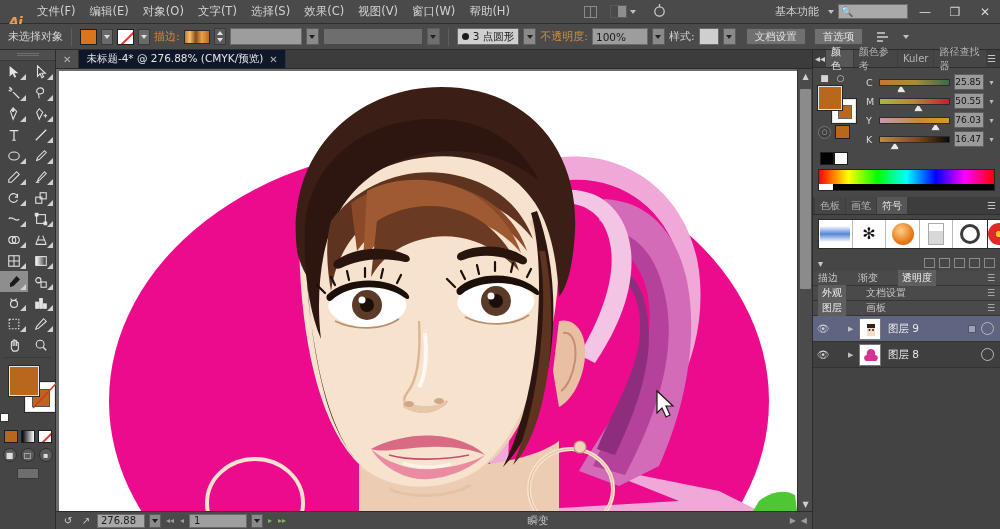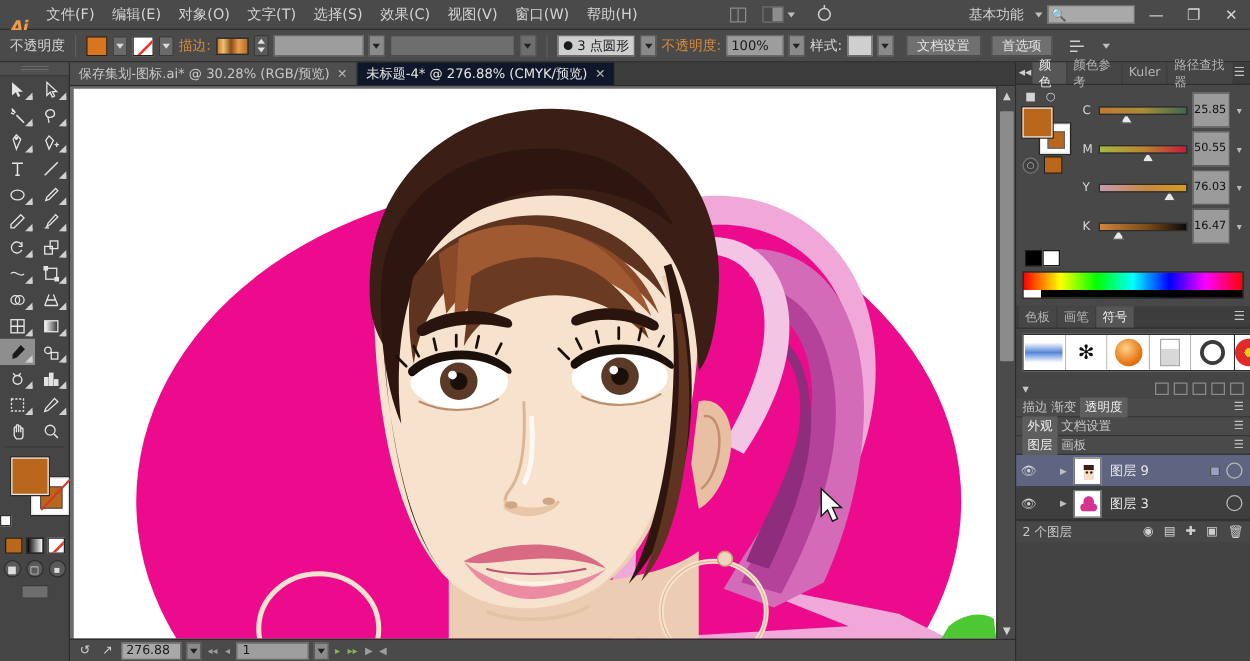--- a/index.html
+++ b/index.html
@@ -224,21 +224,21 @@
   .srow{display:flex;align-items:center;gap:4px;}
   .slbl{width:9px;font-size:9.5px;color:#d8d8d8;}
   .strack{position:relative;flex:1;height:7px;border:1px solid #2c2c2c;}
   .strack.c{background:linear-gradient(90deg,#c07a2f 0%,#a98c3a 50%,#3c6a4a 100%);}
   .strack.m{background:linear-gradient(90deg,#a8b843 0%,#b8862e 50%,#c81a3a 100%);}
   .strack.y{background:linear-gradient(90deg,#c89ab0 0%,#c8893a 55%,#d89a20 100%);}
   .strack.k{background:linear-gradient(90deg,#d0843a 0%,#7a4a18 55%,#0a0a0a 100%);}
   .sthumb{position:absolute;top:6px;width:9px;height:7px;
     background:#e8e8e8;border:1px solid #2a2a2a;
     clip-path:polygon(50% 0,100% 100%,0 100%);}
-  .sval{width:30px;height:28px;background:#9b9b9b;border:1px solid #5e5e5e;color:#111;font-size:9px;
+  .sval{width:30px;height:16px;background:#9b9b9b;border:1px solid #5e5e5e;color:#111;font-size:9px;
         display:flex;align-items:center;justify-content:flex-end;padding-right:2px;}
   .svalarrow{width:7px;color:#bbb;font-size:8px;text-align:center;}
 
   .bwrow{display:flex;gap:0;margin-top:5px;margin-left:2px;}
   .bw{width:14px;height:13px;border:1px solid #1c1c1c;}
   .spectrum{
     height:22px;margin-top:4px;border:1px solid #262626;
     background:linear-gradient(90deg,#ff0000,#ffff00,#00ff00,#00ffff,#0000ff,#ff00ff,#ff0000);
     position:relative;
   }
@@ -252,21 +252,21 @@
   .swcell:last-child{border-right:none;}
   .sw-grad{width:30px;height:16px;background:linear-gradient(180deg,#ffffff,#5585d8,#ffffff);}
   .sw-blot{font-size:16px;color:#111;line-height:1;}
   .sw-orb{width:22px;height:22px;border-radius:50%;background:radial-gradient(circle at 40% 35%,#ffd08a,#e87a1a 60%,#b8540a);}
   .sw-brush{width:16px;height:22px;background:linear-gradient(180deg,#fff 0 35%,#d8d8d8 35% 100%);border:1px solid #aaa;}
   .sw-ring{width:20px;height:20px;border:3px solid #3a3a3a;border-radius:50%;}
   .sw-flower{width:22px;height:22px;border-radius:50%;background:radial-gradient(circle,#f5c518 0 22%,#e02a2a 22% 100%);}
 
   .panelrow{
     height:15px;background:#4a4a4a;border-bottom:1px solid #343434;
-    display:flex;align-items:center;gap:3px;padding:0 5px;
+    display:flex;align-items:center;gap:20px;padding:0 5px;
   }
   .prlbl{font-size:10px;color:#c6c6c6;}
   .prlbl.active{background:#5e5e5e;color:#f0f0f0;padding:1px 4px;}
   .prmenu{margin-left:auto;color:#c0c0c0;font-size:9px;}
 
   .pathfinder{background:#464646;padding:3px 5px;display:flex;align-items:center;gap:6px;height:16px;}
   .pf-lbl{font-size:10px;color:#c8c8c8;}
   .pf-icons{display:flex;gap:4px;margin-left:auto;}
   .pf-ico{width:11px;height:10px;border:1px solid #8a8a8a;}
 
@@ -329,21 +329,21 @@
       <div class="searchbox">
         <span class="mag">🔍</span>
       </div>
       <div class="wbtn">—</div>
       <div class="wbtn">❐</div>
       <div class="wbtn">✕</div>
     </div>
   </div>
 
   <div class="controlbar">
-    <span class="cb-label">不透明度</span>
+    <span class="cb-label">未选择对象</span>
     <div class="cb-sep"></div>
     <div class="swatch"></div>
     <div class="mini-drop">
         <i></i>
       </div>
     <div class="swatch-none"></div>
     <div class="mini-drop">
         <i></i>
       </div>
     <span class="cb-label" style="color:#d98a38">描边:</span>
@@ -362,42 +362,41 @@
       </div>
     <div class="cb-sep"></div>
     <div class="shapebox">
       <span class="dot"></span>
       <span>3 点圆形</span>
     </div>
     <div class="drop-arrow">
         <i></i>
       </div>
     <span class="opacity-lbl">不透明度:</span>
-    <div class="field" style="width:46px">100%</div>
+    <div class="field" style="width:56px">100%</div>
     <div class="drop-arrow">
         <i></i>
       </div>
     <span class="cb-label">样式:</span>
     <div class="field" style="width:20px;background:#cfcfcf"></div>
     <div class="drop-arrow">
         <i></i>
       </div>
     <div class="btn-flat" style="margin-left:6px">文档设置</div>
     <div class="btn-flat" style="margin-left:4px">首选项</div>
     <div class="mb-icon" style="margin-left:6px">
       <svg width="14" height="12" viewBox="0 0 14 12">
           <path d="M1 2h8M1 6h11M1 10h6" stroke="#d0d0d0" stroke-width="1.3"></path>
         </svg>
     </div>
     <span class="caret"></span>
   </div>
 
   <div class="tabbar">
     <div class="doctab">
-      <span>保存集划-图标.ai* @ 30.28% (RGB/预览)</span>
       <span class="tabx">✕</span>
     </div>
     <div class="doctab active">
       <span>未标题-4* @ 276.88% (CMYK/预览)</span>
       <span class="tabx">✕</span>
     </div>
   </div>
 
   <div class="toolbar">
     <div class="tb-handle">
@@ -696,20 +695,21 @@
         <i></i>
       </div>
     <span class="navbtn">◂◂</span>
     <span class="navbtn">◂</span>
     <div class="pagefield">1</div>
     <div class="zoomdrop">
         <i></i>
       </div>
     <span class="navbtn g">▸</span>
     <span class="navbtn g">▸▸</span>
+    <span class="sb-center">瞬变</span>
     <div class="sb-arrows">
       <span class="navbtn">▶</span>
       <span class="navbtn">◀</span>
     </div>
   </div>
 
   <div class="rightdock">
 
     <div class="panel-tabs">
       <span class="sb-ico" style="width:10px">◂◂</span>
@@ -863,28 +863,20 @@
       <div class="layerrow">
         <span class="lr-eye">👁</span>
         <span class="lr-lock"></span>
         <span class="lr-arrow">▶</span>
         <div class="lr-thumb">
           <svg width="22" height="22" viewBox="0 0 22 22">
               <rect width="22" height="22" fill="#fff"></rect>
               <path d="M11 4 C14 4 16 7 15 10 C18 10 19 14 16 16 L6 16 C3 14 4 10 7 10 C6 7 8 4 11 4Z" fill="#d4338f"></path>
             </svg>
         </div>
-        <span class="lr-name">图层 3</span>
+        <span class="lr-name">图层 8</span>
         <span class="lr-target"></span>
       </div>
     </div>
 
-    <div class="layerfoot">
-      <span class="lf-count">2 个图层</span>
-      <span class="lf-ico" style="margin-left:auto">◉</span>
-      <span class="lf-ico">▤</span>
-      <span class="lf-ico">✚</span>
-      <span class="lf-ico">▣</span>
-      <span class="lf-ico">🗑</span>
-    </div>
 
   </div>
 </div>
 
 </body></html>

